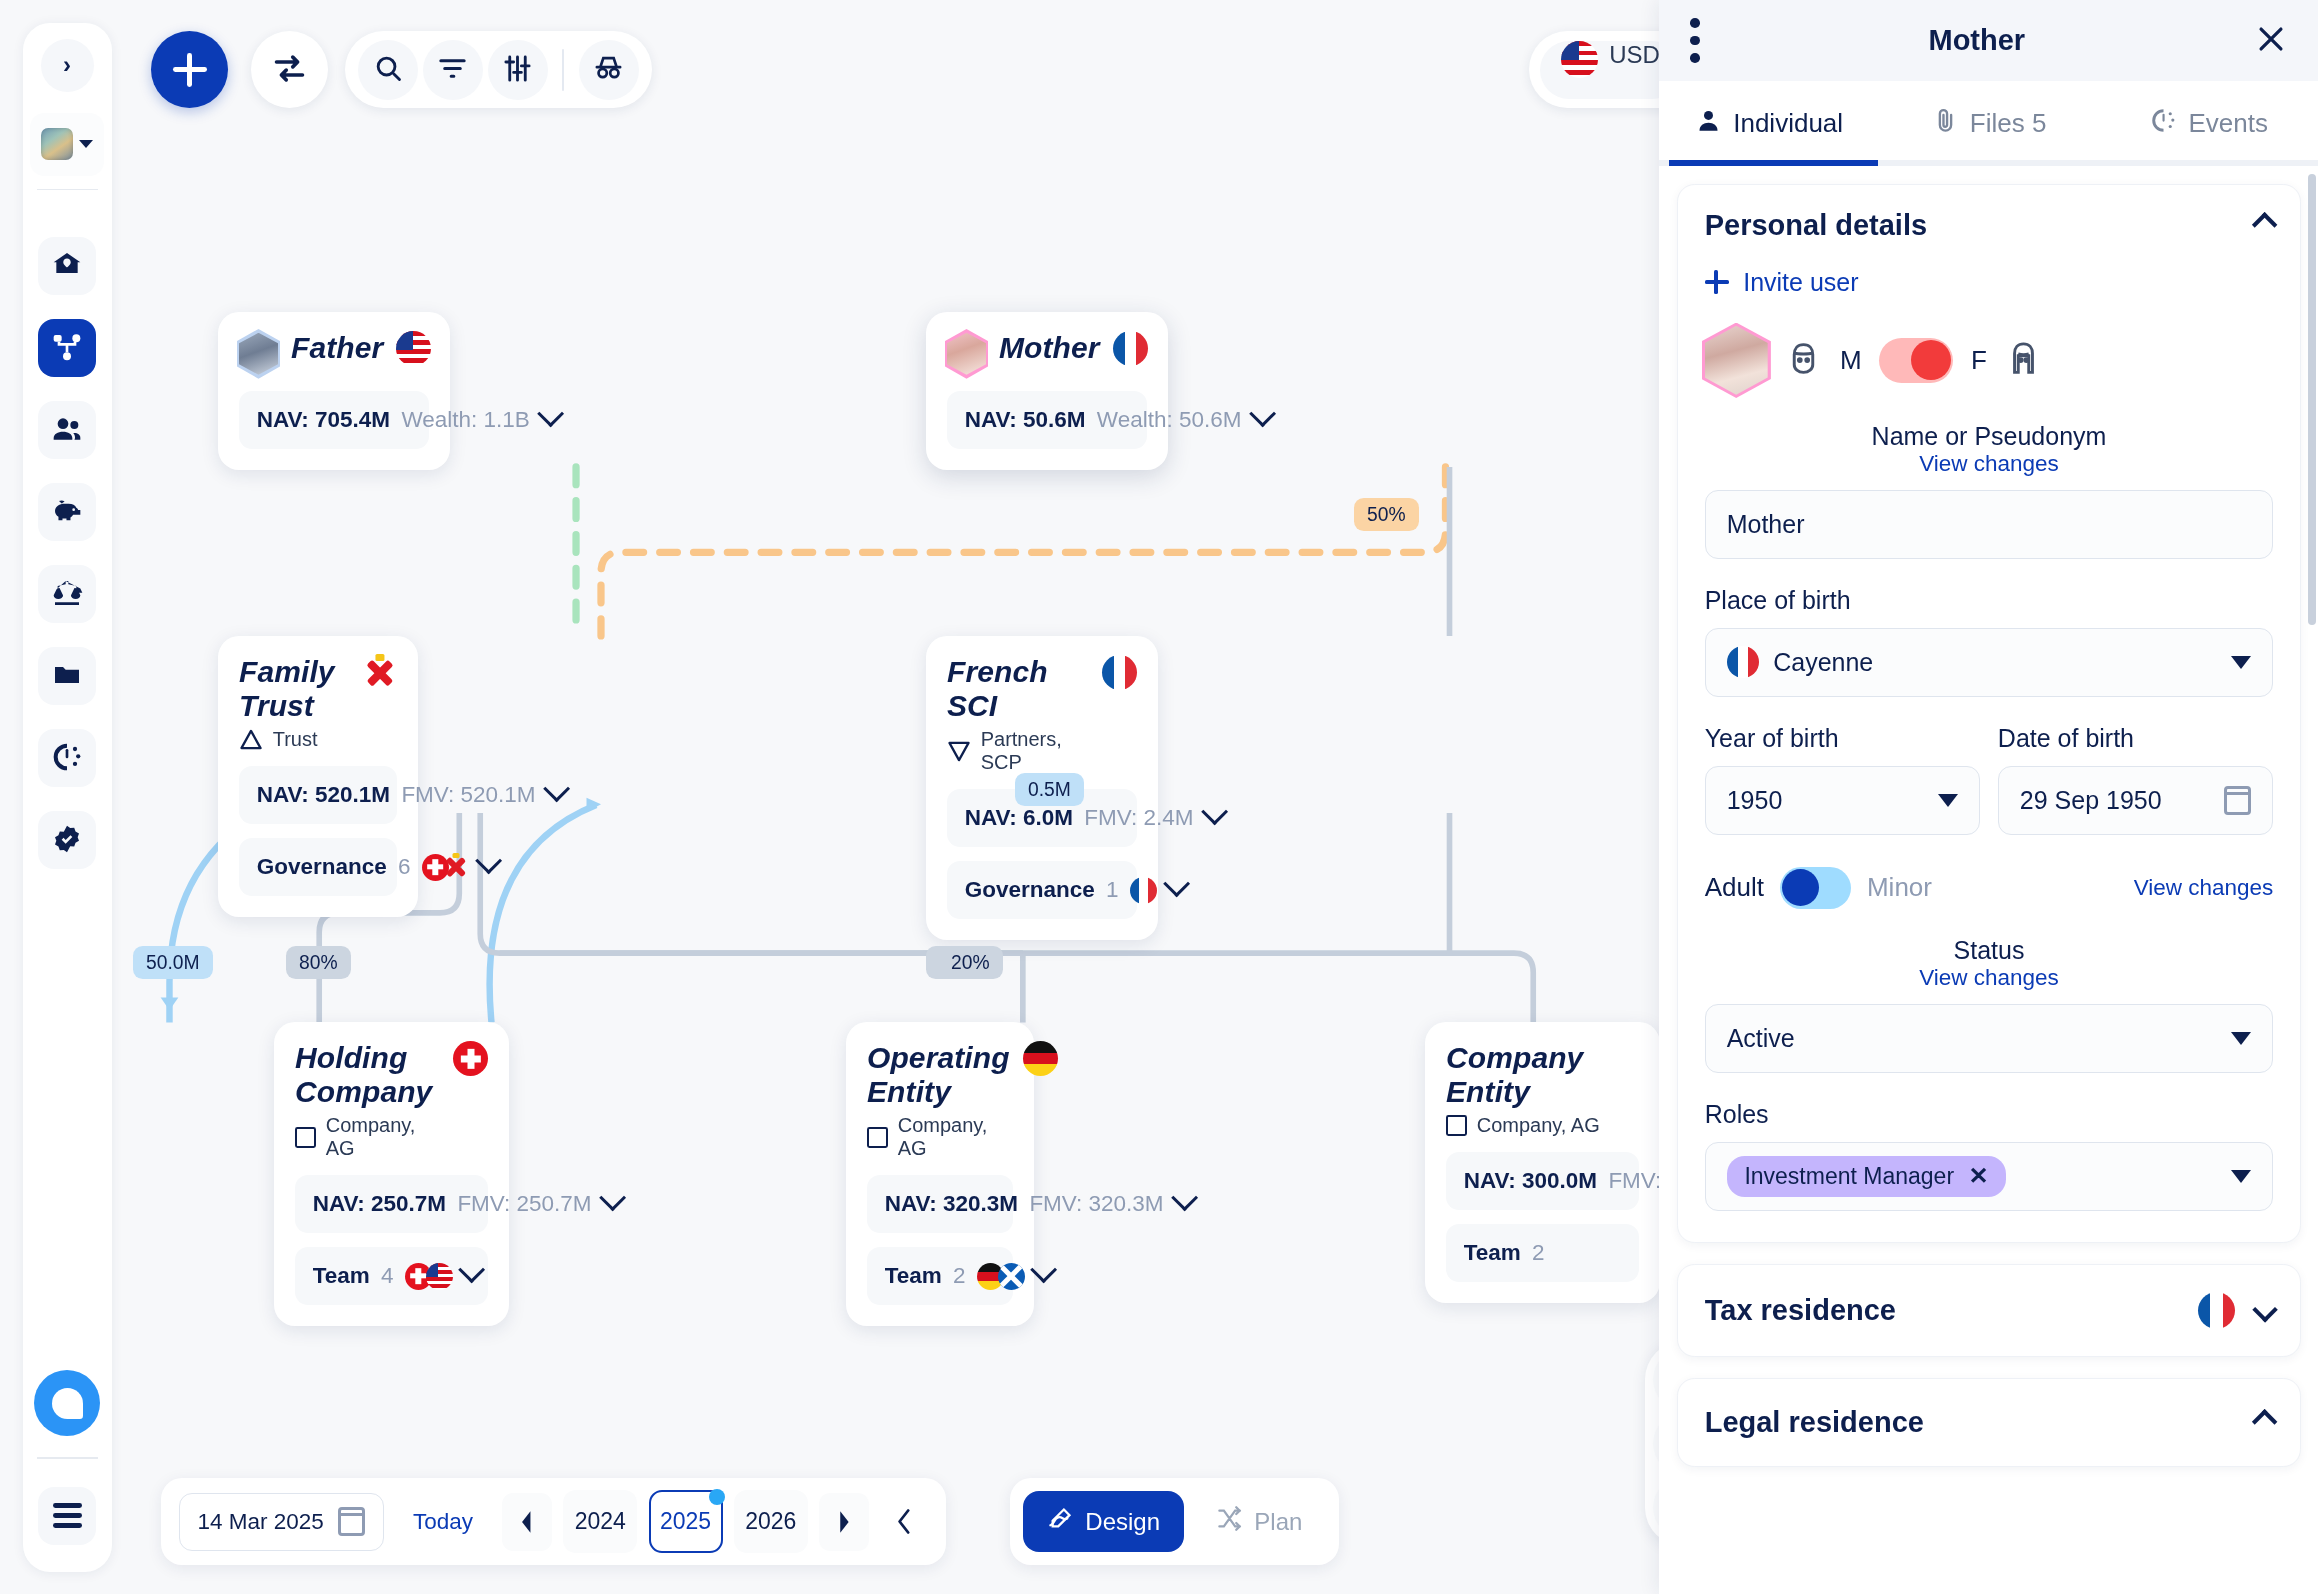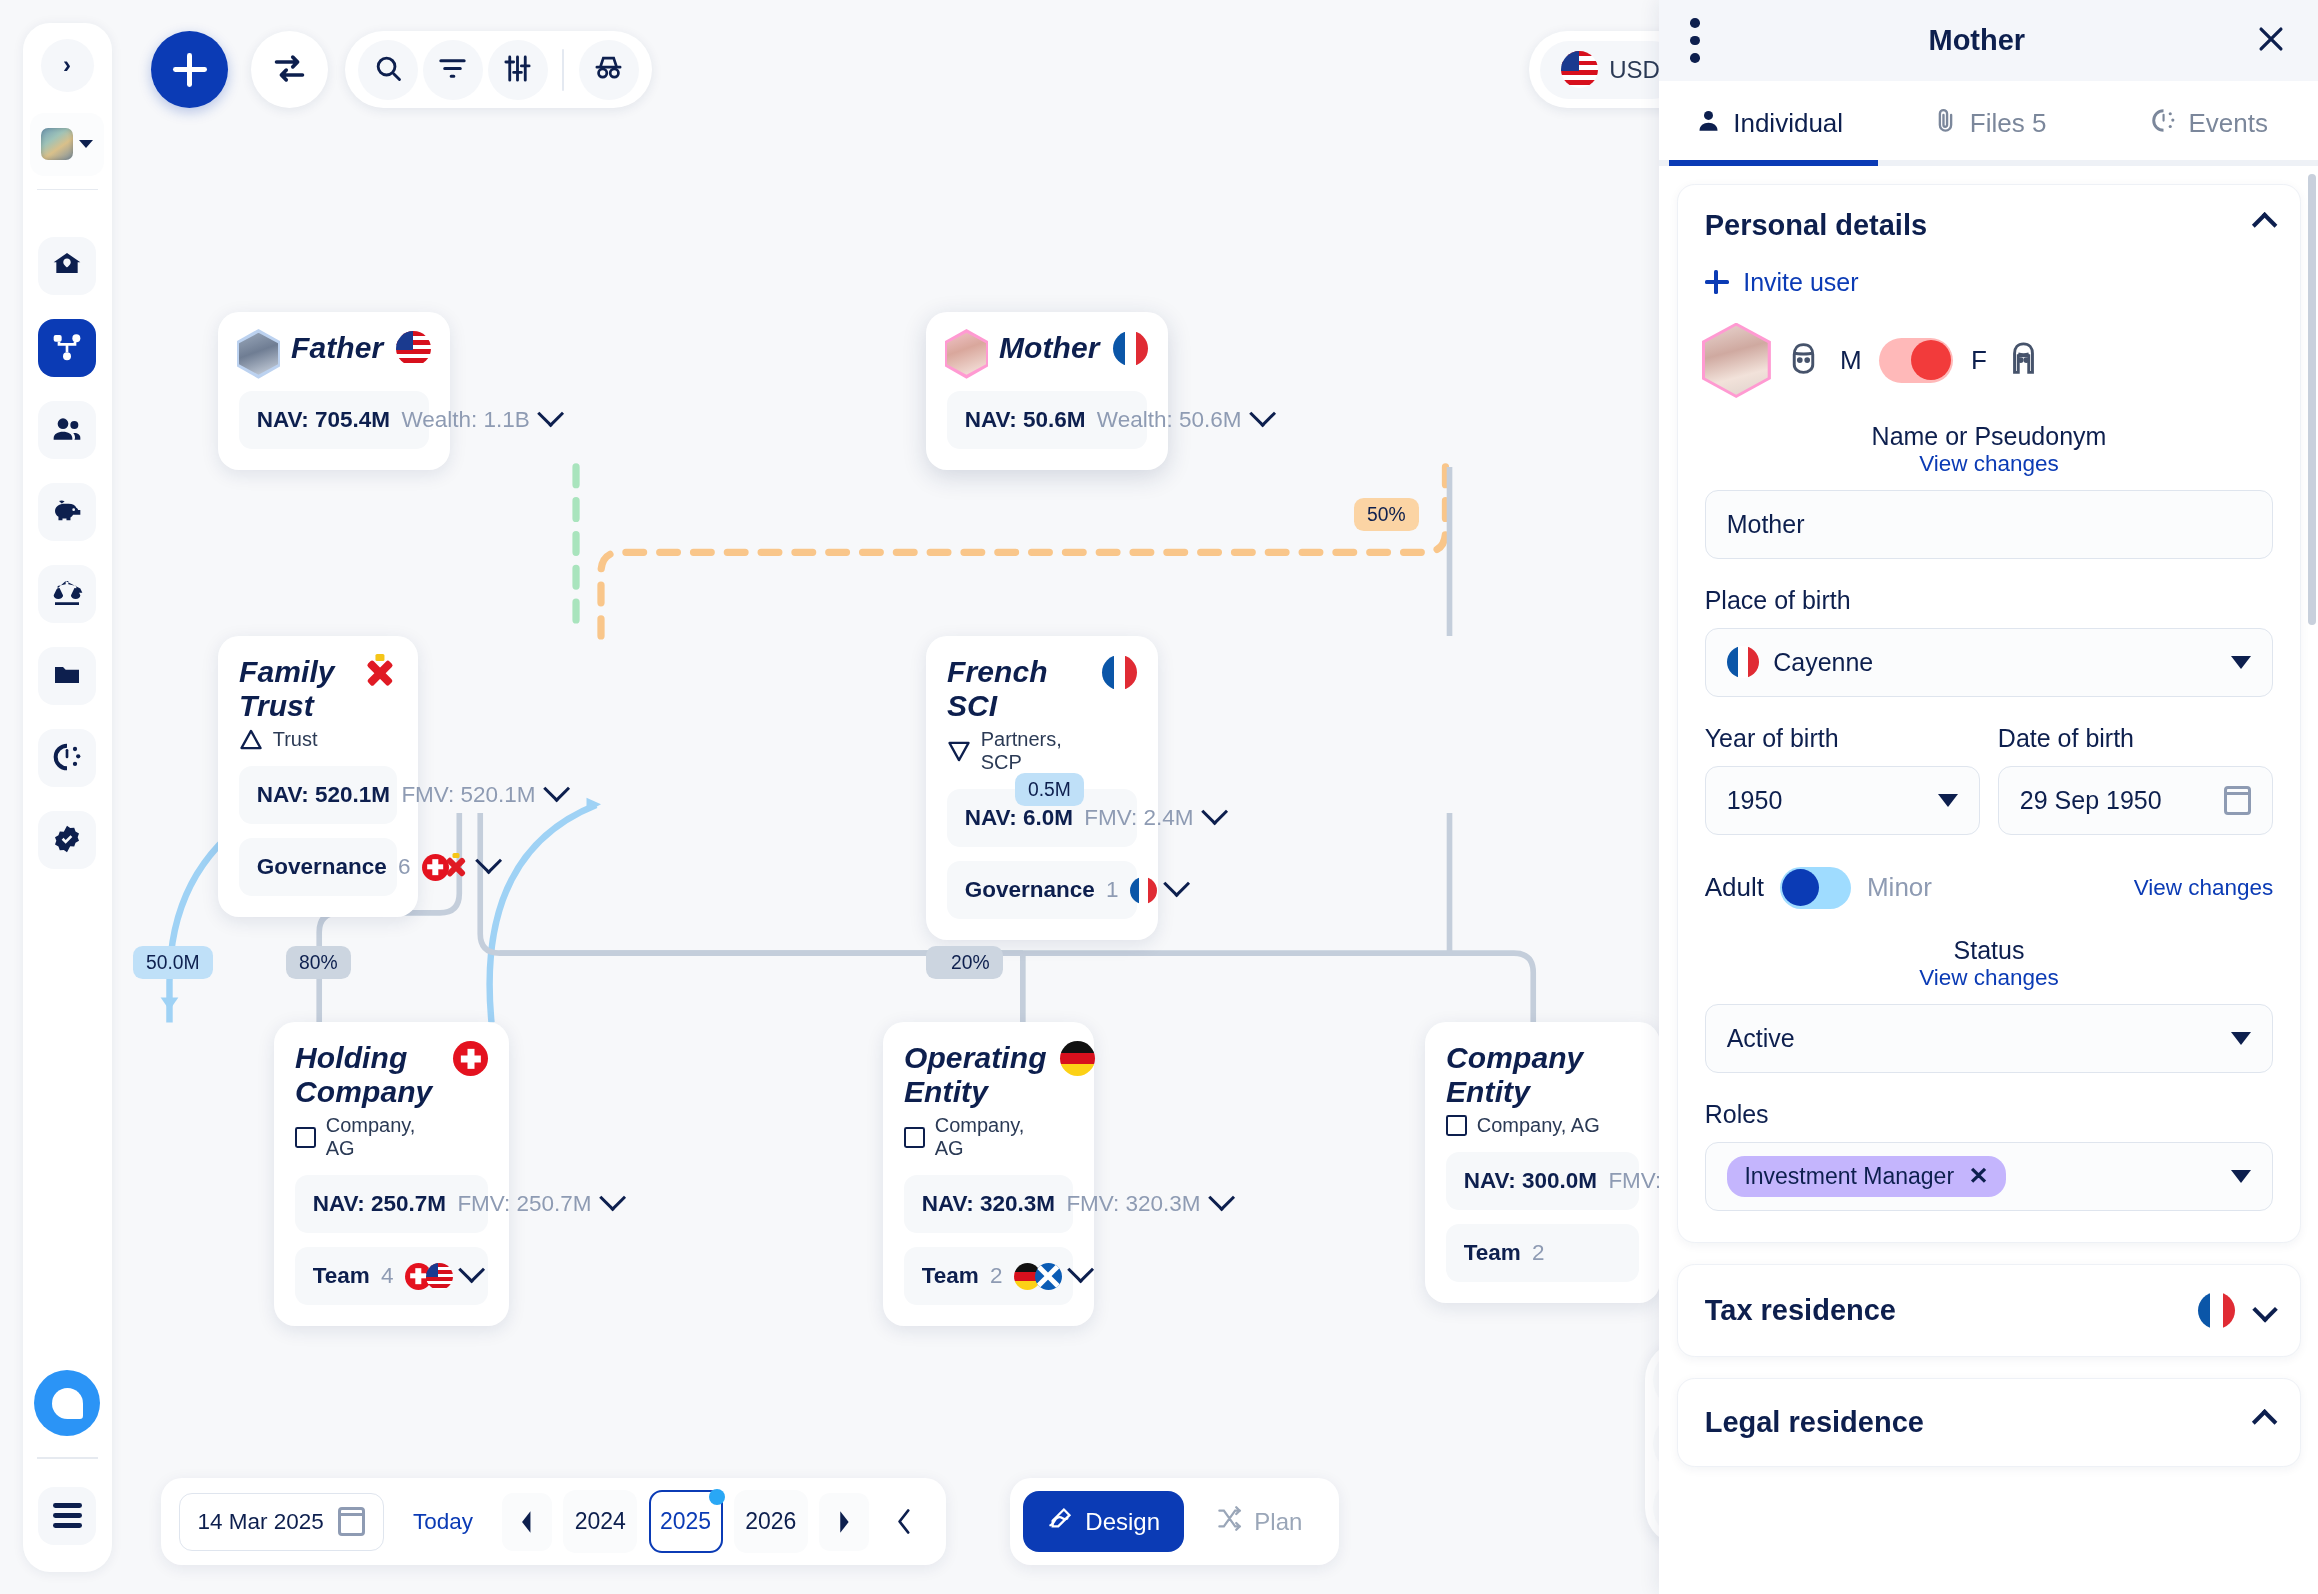--- a/index.html
+++ b/index.html
@@ -65,21 +65,21 @@
     display:flex;align-items:center;padding:0 13px;gap:4.8px;
     box-shadow:0 2.4px 11.3px rgba(20,40,90,.09);
   }
   .tool-circle{width:60px;height:60px;border-radius:50%;background:#f5f7fa;display:flex;align-items:center;justify-content:center;cursor:pointer;}
   .tool-sep{width:2.4px;height:42px;background:#e4e9f1;margin:0 9.7px;border-radius:1.6px;}
 
   .currency-group{
     position:absolute;right:564px;top:31px;height:77px;border-radius:39px;background:#fff;
     display:flex;align-items:center;padding:0 11.3px;gap:4.8px;box-shadow:0 2.4px 11.3px rgba(20,40,90,.09);
   }
-  .cur-pill{height:58px;border-radius:29px;background:#f5f7fa;display:flex;align-items:center;gap:11.3px;padding:0 21px;cursor:pointer;}
+  .cur-pill{height:58px;border-radius:29px;background:#f5f7fa;display:flex;align-items:flex-start;gap:11.3px;padding:0 21px;cursor:pointer;}
   .cur-pill .lbl{font-size:24px;font-weight:500;color:#2b3a55;}
   .unit-pill{width:58px;height:58px;border-radius:50%;background:#f5f7fa;display:flex;align-items:center;justify-content:center;cursor:pointer;font-size:24px;color:#2b3a55;}
   .pdf-btn{
     position:absolute;right:475px;top:31px;width:77px;height:77px;border-radius:50%;background:#fff;
     display:flex;align-items:center;justify-content:center;cursor:pointer;box-shadow:0 2.4px 11.3px rgba(20,40,90,.09);
   }
 
   
   .flag{border-radius:50%;overflow:hidden;display:inline-block;flex:none;position:relative;}
   .flag.fr{background:linear-gradient(to right,#0b56a8 0 33.3%,#fff 33.3% 66.6%,#e02b34 66.6% 100%);}
@@ -541,21 +541,21 @@
       <span class="metric-right">
         <span style="display:flex;align-items:center;">
           <span class="flag ch" style="width:27px;height:27px;"></span>
           <span class="flag us" style="width:27px;height:27px;margin-left:-6.4px;"></span>
         </span>
         <span class="chev-d"></span>
       </span>
     </div>
   </div>
 
-  <div class="node" id="n-oper" style="left:762px;top:1022px;width:211px;">
+  <div class="node" id="n-oper" style="left:725px;top:1022px;width:188px;">
     <div class="node-head">
       <div>
         <div class="node-title">Operating Entity</div>
         <div class="node-sub">
           <span class="sq-ico"></span>
           <span>Company, AG</span>
         </div>
       </div>
       <div class="node-head-right">
           <span class="flag de" style="width:35px;height:35px;"></span>

